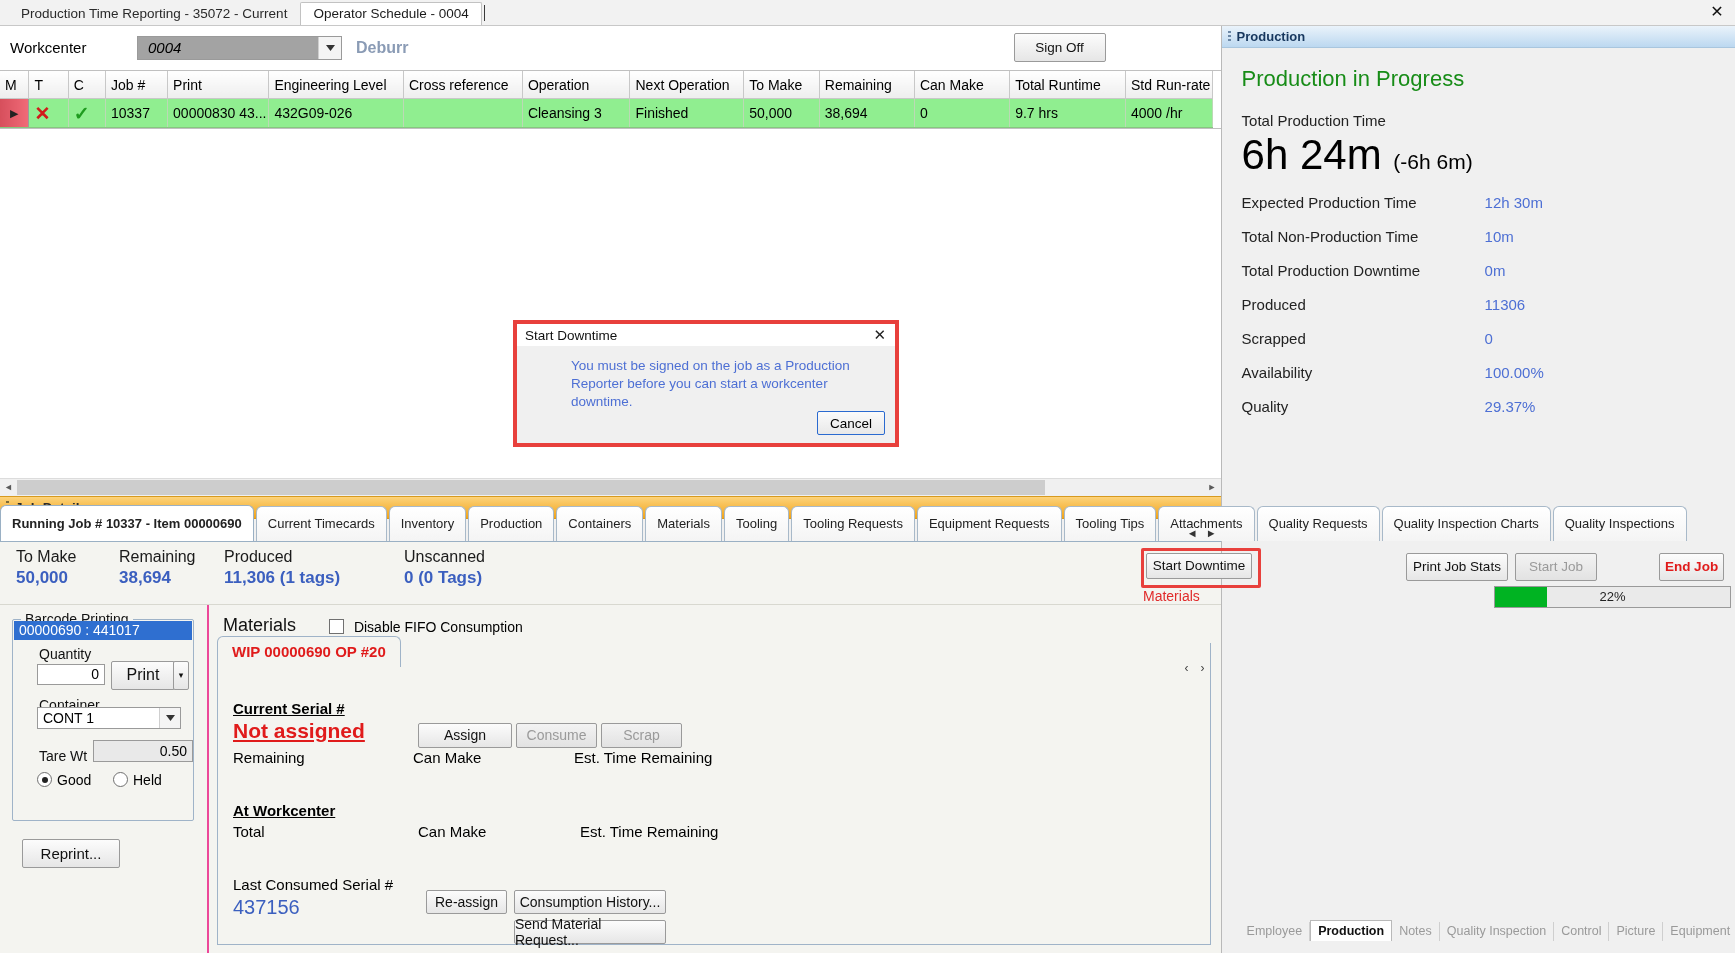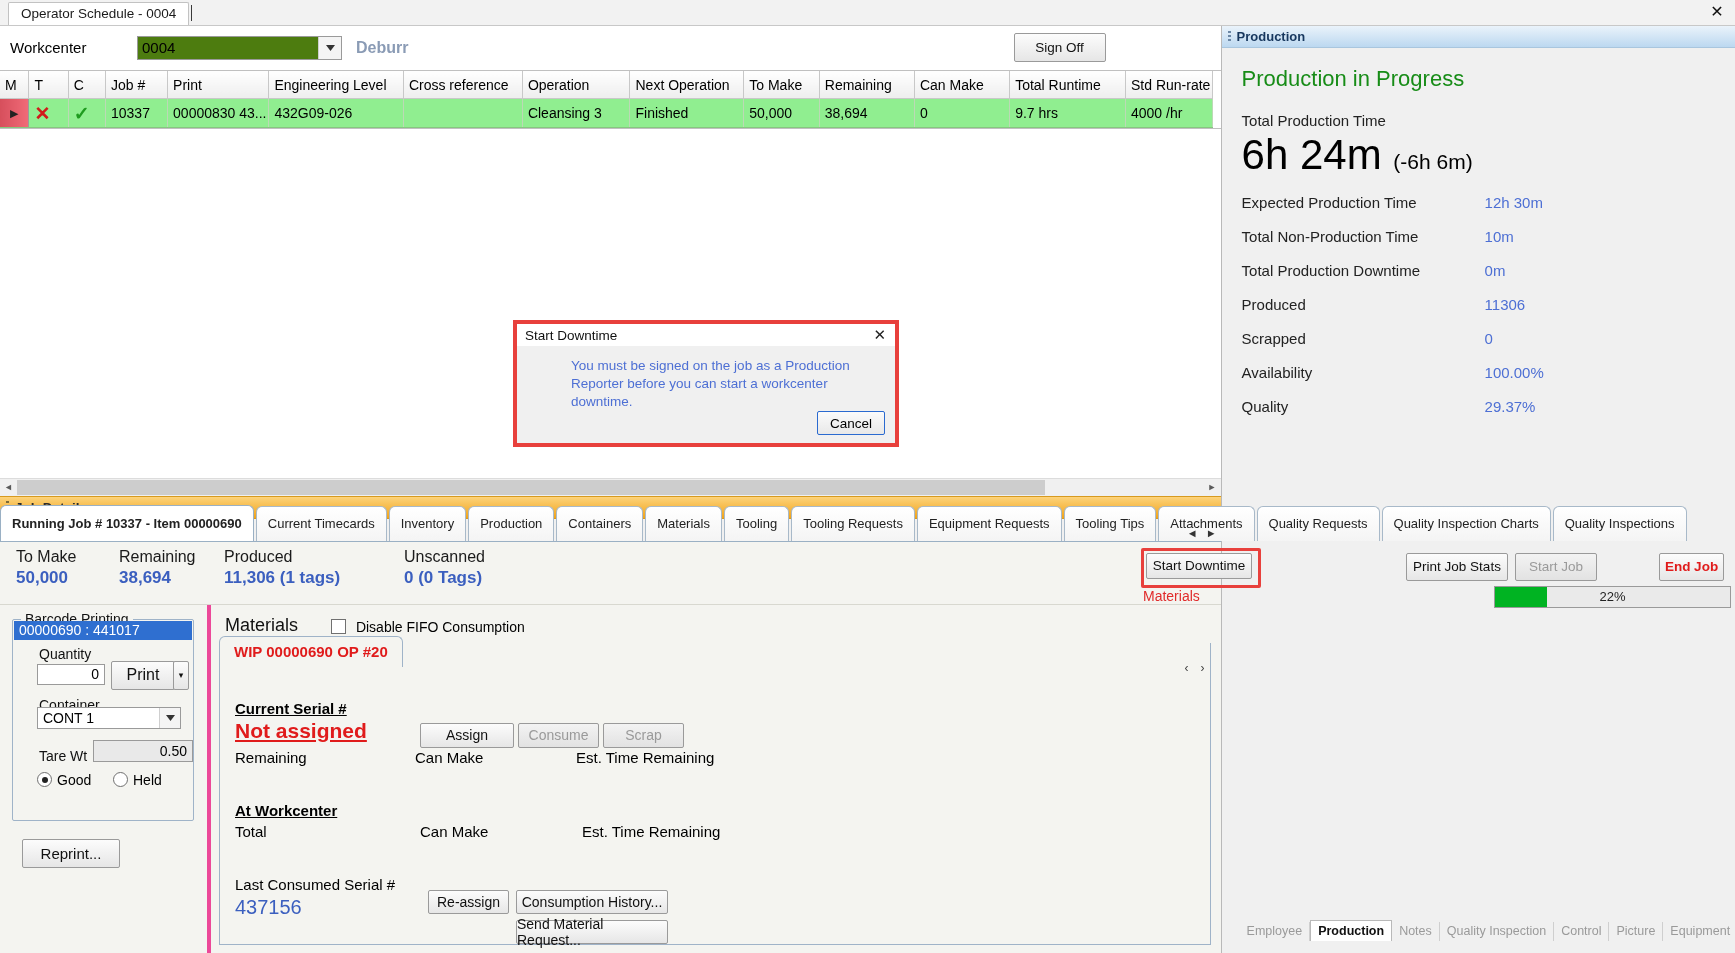--- a/index.html
+++ b/index.html
@@ -28,22 +28,22 @@
 
   
   .body{flex:1 1 auto;display:flex;min-height:0;}
   .left{width:1228px;display:flex;flex-direction:column;min-width:0;background:#fff;}
   .right{flex:1 1 auto;border-left:1px solid #b9b9b9;background:#f0f0f0;display:flex;flex-direction:column;min-width:0;}
 
   
   .wc-row{height:43px;display:flex;align-items:center;padding:0 10px;gap:0;background:#fff;
           border-bottom:1px solid #ffffff;position:relative;}
   .wc-label{font-size:15px;width:127px;}
-  .wc-select{width:205px;height:24px;border:1px solid #9a9a9a;background:#4d7c0f;
-             display:flex;align-items:center;font-size:15px;padding-left:4px;box-sizing:border-box;}
+  .wc-select{width:205px;height:24px;border:1px solid #9a9a9a;background:#a3a3a3;
+             display:flex;align-items:center;font-size:15px;padding-left:10px;box-sizing:border-box;font-style:italic;}
   .wc-select .val{flex:1;}
   .wc-arrow{width:22px;height:22px;border-left:1px solid #cfcfcf;background:#f4f4f4;
             display:flex;align-items:center;justify-content:center;}
   .wc-name{margin-left:14px;font-size:16px;color:#8a9bb5;font-weight:bold;}
   .signoff{position:absolute;right:115px;top:7px;width:90px;height:27px;
            border:1px solid #8e8e8e;background:linear-gradient(#fbfbfb,#e9e9e9);
            font-size:14px;display:flex;align-items:center;justify-content:center;border-radius:2px;}
 
   
   .grid-wrap{border-top:1px solid #c0c0c0;border-bottom:1px solid #c0c0c0;background:#fff;
@@ -100,21 +100,21 @@
   .btn.endjob{color:#e01b1b;font-weight:bold;}
   .redbox{position:absolute;border:3px solid #e8403c;border-radius:2px;}
 
   .mna{position:absolute;color:#e02a2a;font-size:14px;}
   .pbar{position:absolute;border:1px solid #9a9a9a;background:#eaeaea;display:flex;align-items:center;}
   .pbar .fill{height:100%;background:#00b322;}
   .pbar .txt{position:absolute;width:100%;text-align:center;font-size:13px;color:#222;}
 
   
   .content{flex:1 1 auto;display:flex;min-height:0;background:#f4f4f0;}
-  .bc-col{width:207px;border-right:4px solid #ec4899;background:#f4f4f0;position:relative;}
+  .bc-col{width:207px;border-right:2px solid #ec4899;background:#f4f4f0;position:relative;}
   .group{position:absolute;left:12px;top:14px;width:180px;height:200px;border:1px solid #9fb3c8;border-radius:2px;background:#f4f4f0;}
   .group-title{position:absolute;left:8px;top:-9px;background:#f4f4f0;padding:0 4px;font-size:14px;color:#111;}
   .serialbar{position:absolute;left:1px;top:1px;right:1px;height:19px;background:#2f6fd0;
              color:#fff;font-size:14px;display:flex;align-items:center;padding-left:5px;}
   .lbl{font-size:14px;color:#111;}
   .tbox{border:1px solid #9a9a9a;background:#fff;font-size:14px;display:flex;align-items:center;
         justify-content:flex-end;padding-right:5px;box-sizing:border-box;}
   .tbox.ro{background:#e9e9e9;}
   .selbox{border:1px solid #9a9a9a;background:#fff;font-size:14px;display:flex;align-items:center;
           padding-left:5px;box-sizing:border-box;}
@@ -167,20 +167,21 @@
                 border:1px solid #2a6ad0;background:linear-gradient(#fbfbfb,#e8e8e8);
                 display:flex;align-items:center;justify-content:center;font-size:13.5px;border-radius:2px;}
 </style>
 </head>
 <body>
 
 <div class="app">
 
   <div class="winbar">
     <div class="tabstrip">
+      <div class="wintab inactive">Production Time Reporting - 35072 - Current</div>
       <div class="wintab active">Operator Schedule - 0004</div>
       <div class="caret-line"></div>
     </div>
     <div class="winclose">✕</div>
   </div>
 
   <div class="body">
 
     <div class="left">
 

